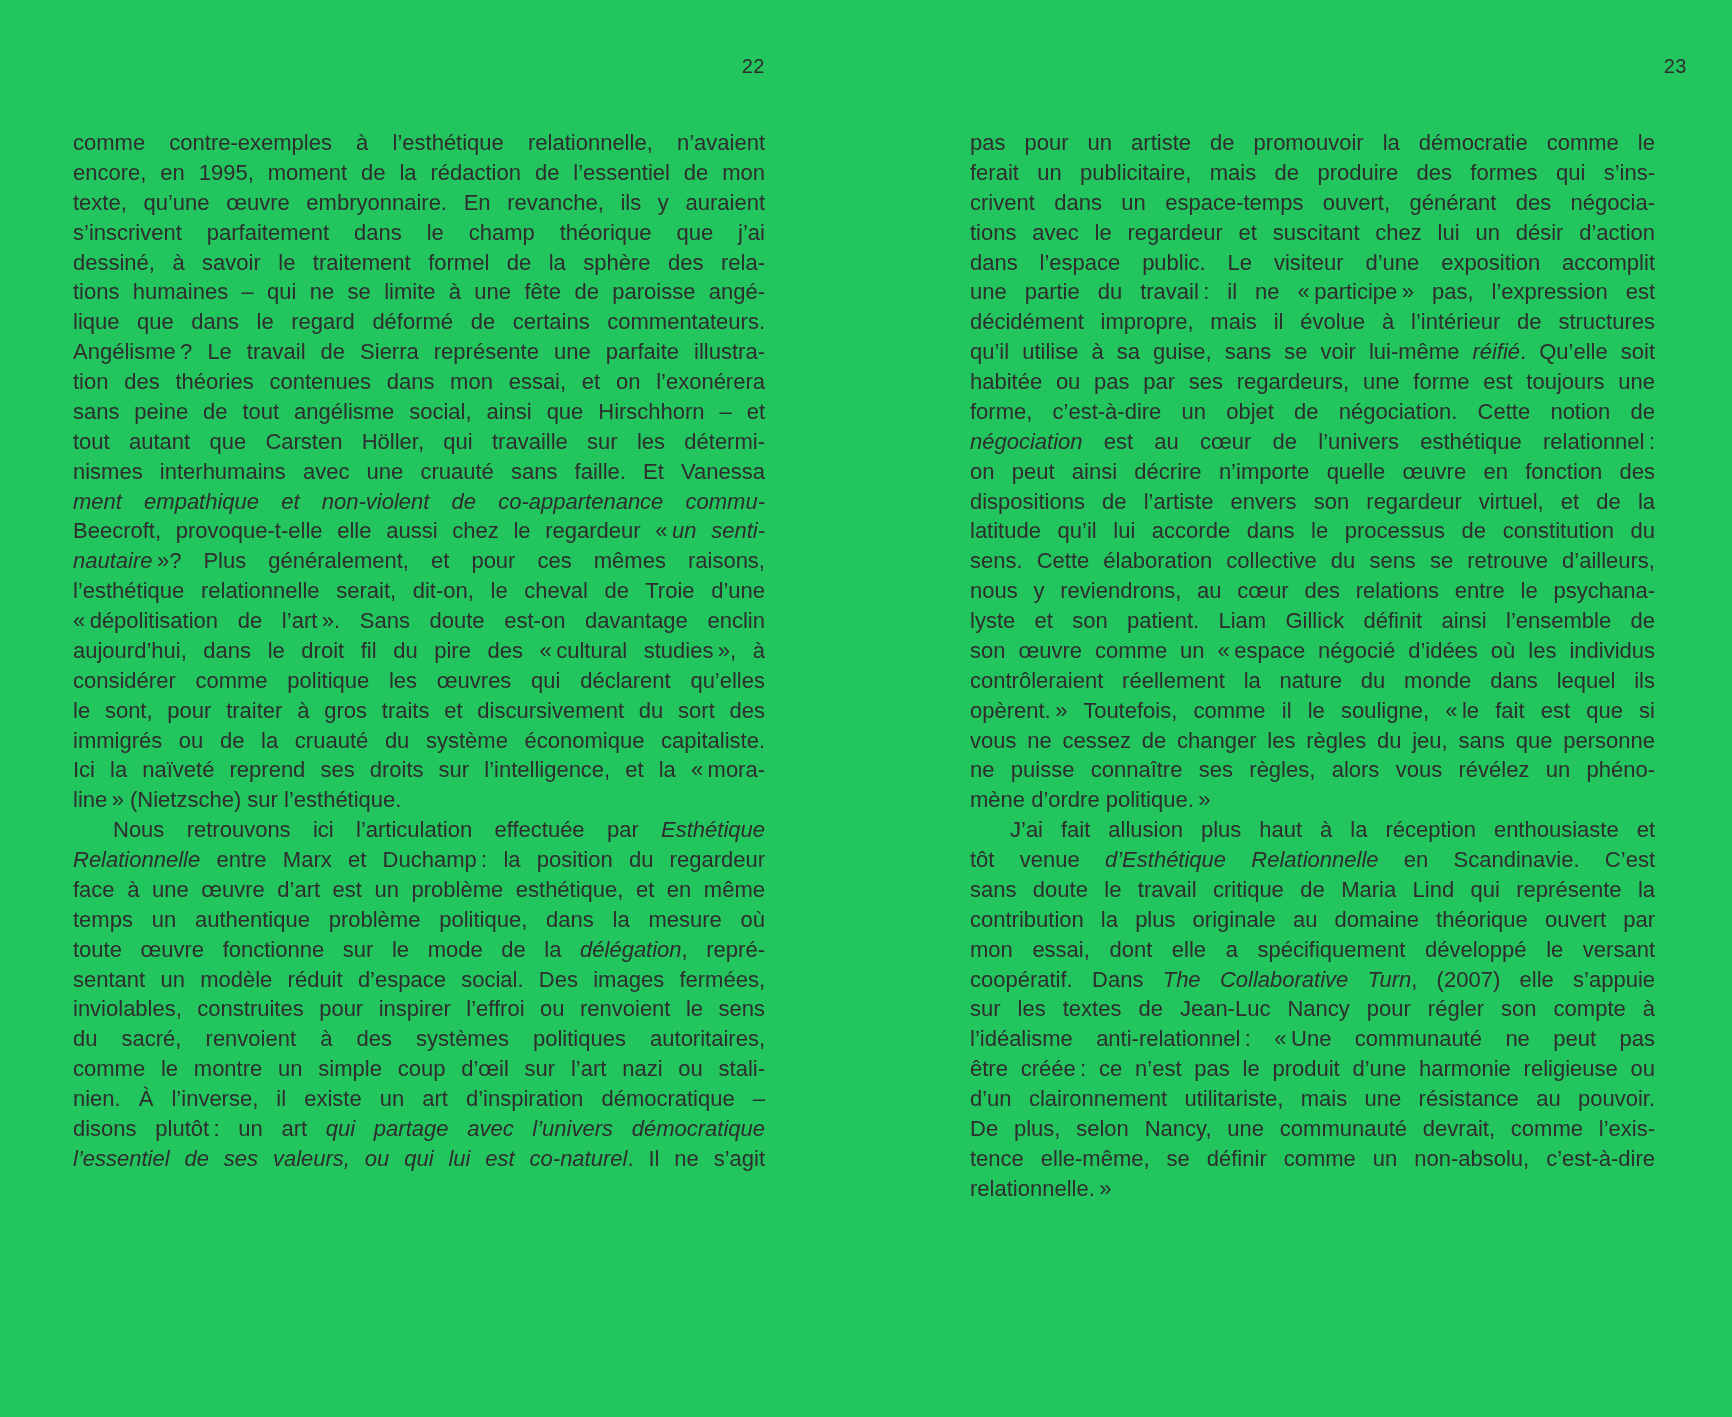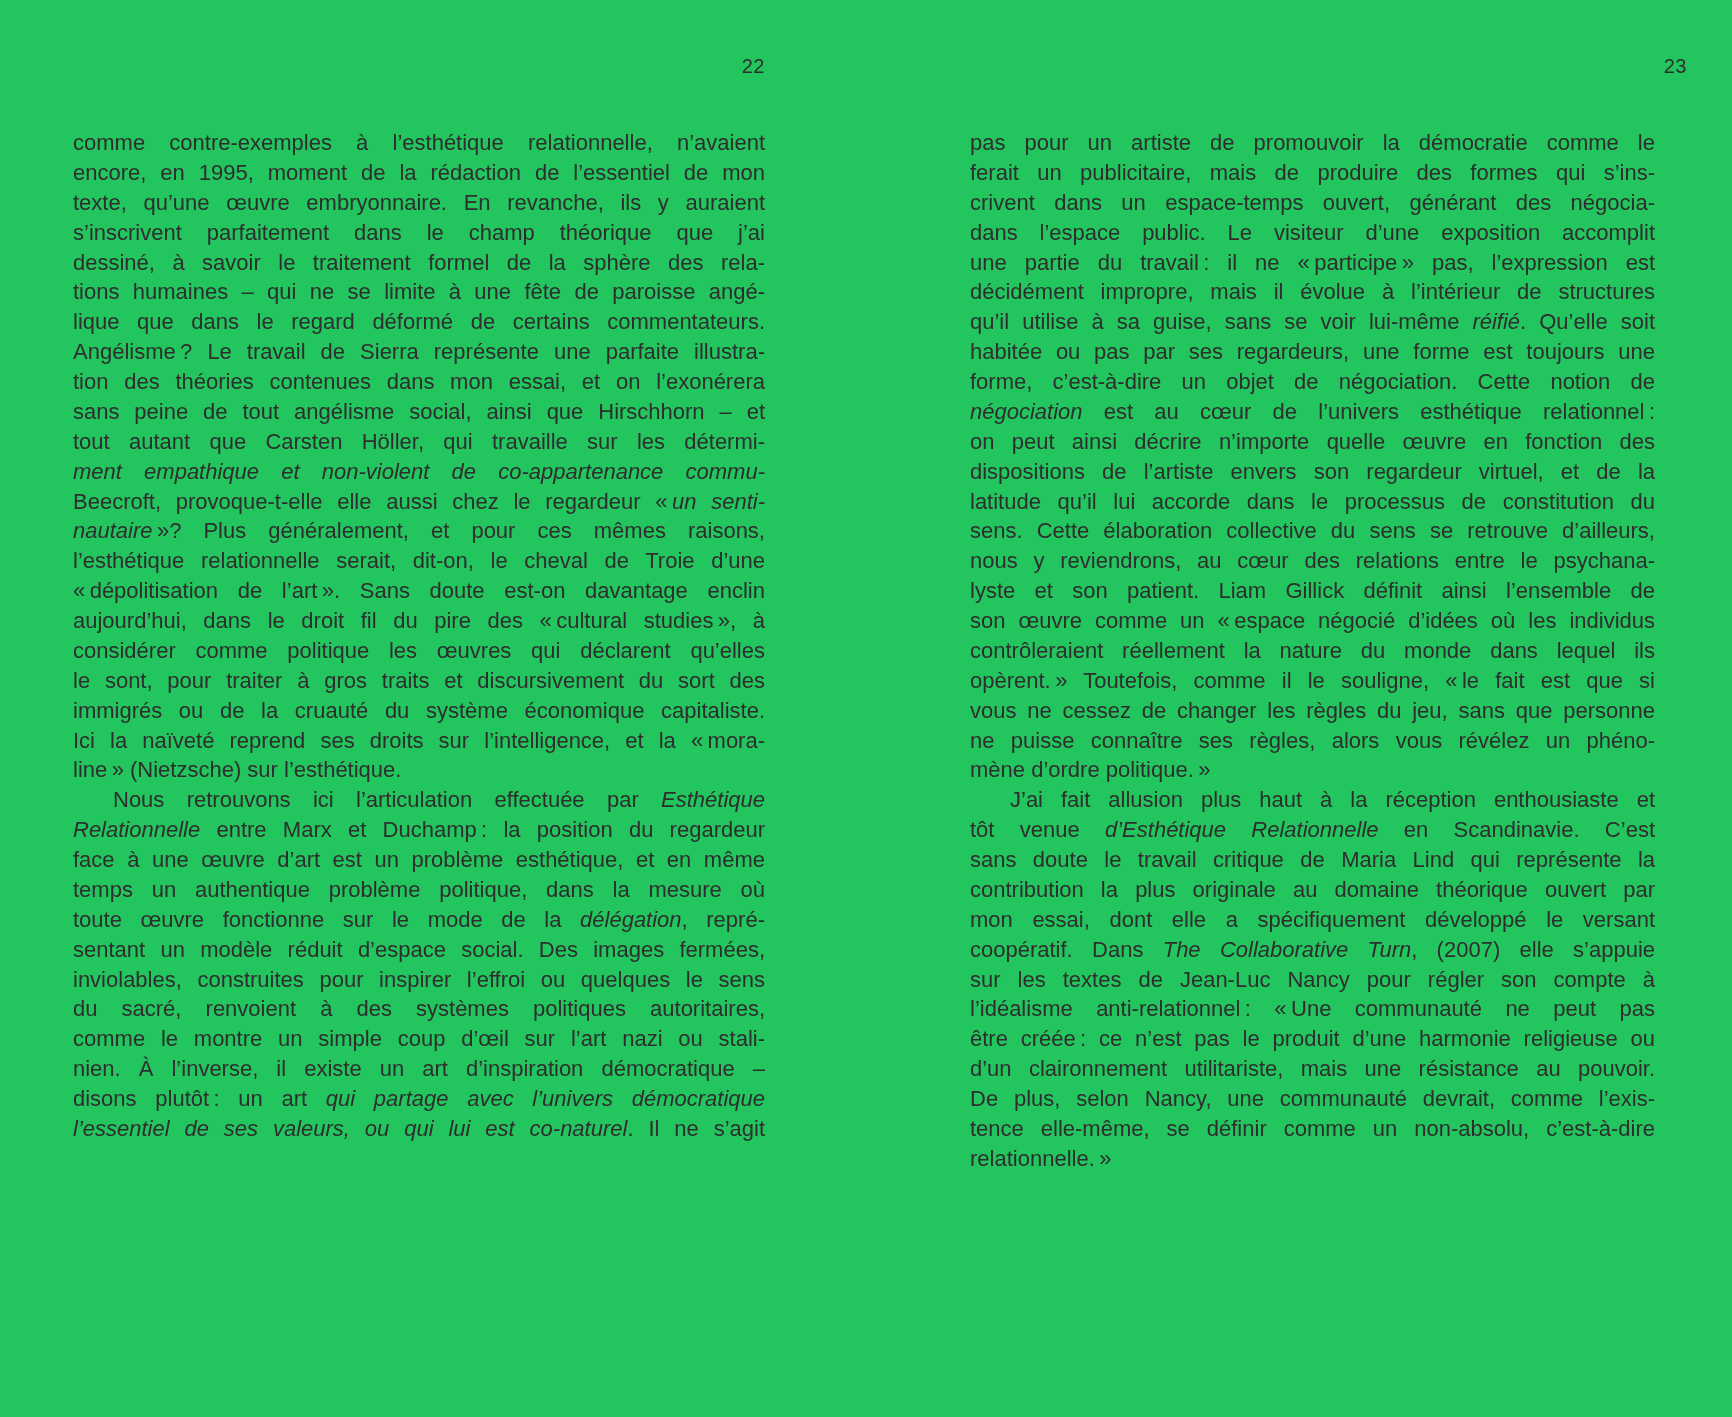--- a/index.html
+++ b/index.html
@@ -65,52 +65,54 @@
         <div class="line"><span>encore, en 1995, moment de la rédaction de l’essentiel de mon</span></div>
         <div class="line"><span>texte, qu’une œuvre embryonnaire. En revanche, ils y auraient</span></div>
         <div class="line"><span>s’inscrivent parfaitement dans le champ théorique que j’ai</span></div>
         <div class="line"><span>dessiné, à savoir le traitement formel de la sphère des rela-</span></div>
         <div class="line"><span>tions humaines – qui ne se limite à une fête de paroisse angé-</span></div>
         <div class="line"><span>lique que dans le regard déformé de certains commentateurs.</span></div>
         <div class="line"><span>Angélisme ? Le travail de Sierra représente une parfaite illustra-</span></div>
         <div class="line"><span>tion des théories contenues dans mon essai, et on l’exonérera</span></div>
         <div class="line"><span>sans peine de tout angélisme social, ainsi que Hirschhorn – et</span></div>
         <div class="line"><span>tout autant que Carsten Höller, qui travaille sur les détermi-</span></div>
+        <div class="line"><span>nismes interhumains avec une cruauté sans faille. Et Vanessa</span></div>
         <div class="line"><span class="it">ment empathique et non-violent de co-appartenance commu-</span></div>
         <div class="line"><span>Beecroft, provoque-t-elle elle aussi chez le regardeur « </span><span class="it">un senti-</span></div>
         <div class="line"><span class="it">nautaire</span><span> »? Plus généralement, et pour ces mêmes raisons,</span></div>
         <div class="line"><span>l’esthétique relationnelle serait, dit-on, le cheval de Troie d’une</span></div>
         <div class="line"><span>« dépolitisation de l’art ». Sans doute est-on davantage enclin</span></div>
         <div class="line"><span>aujourd’hui, dans le droit fil du pire des « cultural studies », à</span></div>
         <div class="line"><span>considérer comme politique les œuvres qui déclarent qu’elles</span></div>
         <div class="line"><span>le sont, pour traiter à gros traits et discursivement du sort des</span></div>
         <div class="line"><span>immigrés ou de la cruauté du système économique capitaliste.</span></div>
         <div class="line"><span>Ici la naïveté reprend ses droits sur l’intelligence, et la « mora-</span></div>
         <div class="line end"><span>line » (Nietzsche) sur l’esthétique.</span></div>
         <div class="line indent"><span>Nous retrouvons ici l’articulation effectuée par </span><span class="it">Esthétique</span></div>
         <div class="line"><span class="it">Relationnelle</span><span> entre Marx et Duchamp : la position du regardeur</span></div>
         <div class="line"><span>face à une œuvre d’art est un problème esthétique, et en même</span></div>
         <div class="line"><span>temps un authentique problème politique, dans la mesure où</span></div>
         <div class="line"><span>toute œuvre fonctionne sur le mode de la </span><span class="it">délégation</span><span>, repré-</span></div>
         <div class="line"><span>sentant un modèle réduit d’espace social. Des images fermées,</span></div>
-        <div class="line"><span>inviolables, construites pour inspirer l’effroi ou quelques le sens</span></div>
+        <div class="line"><span>inviolables, construites pour inspirer l’effroi ou renvoient le sens</span></div>
         <div class="line"><span>du sacré, renvoient à des systèmes politiques autoritaires,</span></div>
         <div class="line"><span>comme le montre un simple coup d’œil sur l’art nazi ou stali-</span></div>
         <div class="line"><span>nien. À l’inverse, il existe un art d’inspiration démocratique –</span></div>
         <div class="line"><span>disons plutôt : un art </span><span class="it">qui partage avec l’univers démocratique</span></div>
         <div class="line"><span class="it">l’essentiel de ses valeurs, ou qui lui est co-naturel</span><span>. Il ne s’agit</span></div>
       </div>
   </section>
 
   <section class="page right">
     <div class="pagenum">23</div>
     <div class="column">
         <div class="line"><span>pas pour un artiste de promouvoir la démocratie comme le</span></div>
         <div class="line"><span>ferait un publicitaire, mais de produire des formes qui s’ins-</span></div>
         <div class="line"><span>crivent dans un espace-temps ouvert, générant des négocia-</span></div>
+        <div class="line"><span>tions avec le regardeur et suscitant chez lui un désir d’action</span></div>
         <div class="line"><span>dans l’espace public. Le visiteur d’une exposition accomplit</span></div>
         <div class="line"><span>une partie du travail : il ne « participe » pas, l’expression est</span></div>
         <div class="line"><span>décidément impropre, mais il évolue à l’intérieur de structures</span></div>
         <div class="line"><span>qu’il utilise à sa guise, sans se voir lui-même </span><span class="it">réifié</span><span>. Qu’elle soit</span></div>
         <div class="line"><span>habitée ou pas par ses regardeurs, une forme est toujours une</span></div>
         <div class="line"><span>forme, c’est-à-dire un objet de négociation. Cette notion de</span></div>
         <div class="line"><span class="it">négociation</span><span> est au cœur de l’univers esthétique relationnel :</span></div>
         <div class="line"><span>on peut ainsi décrire n’importe quelle œuvre en fonction des</span></div>
         <div class="line"><span>dispositions de l’artiste envers son regardeur virtuel, et de la</span></div>
         <div class="line"><span>latitude qu’il lui accorde dans le processus de constitution du</span></div>

